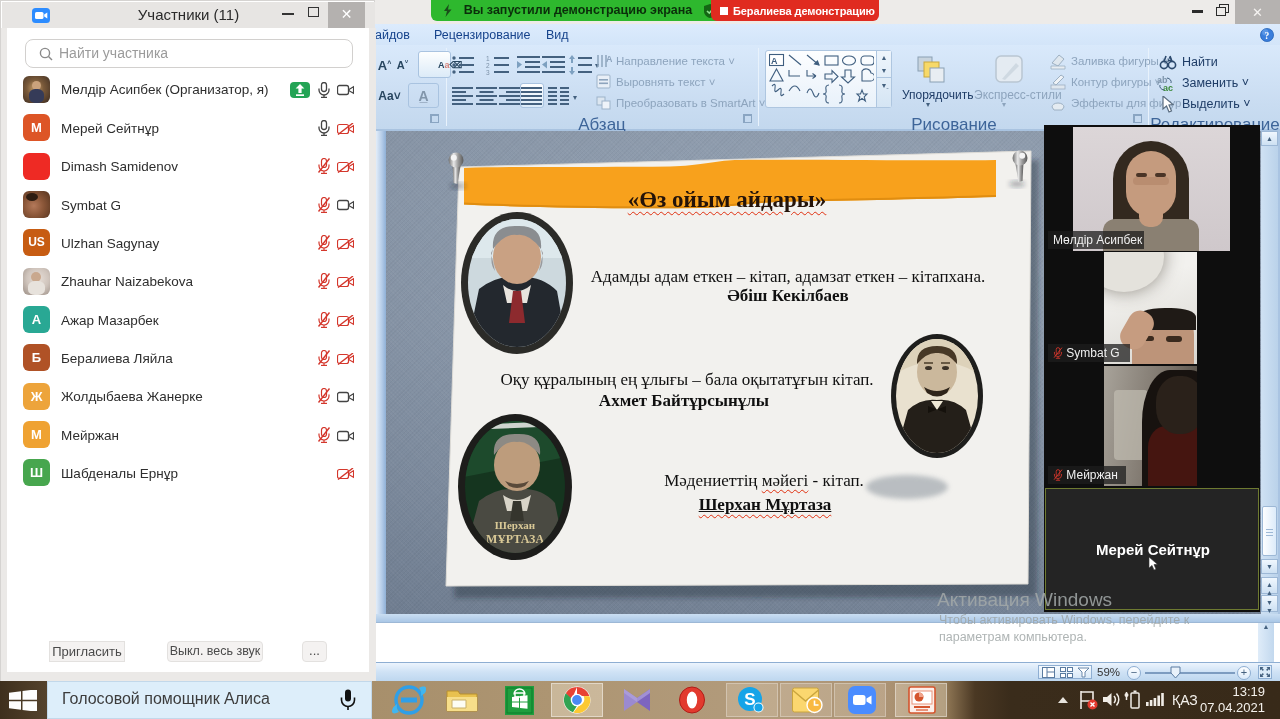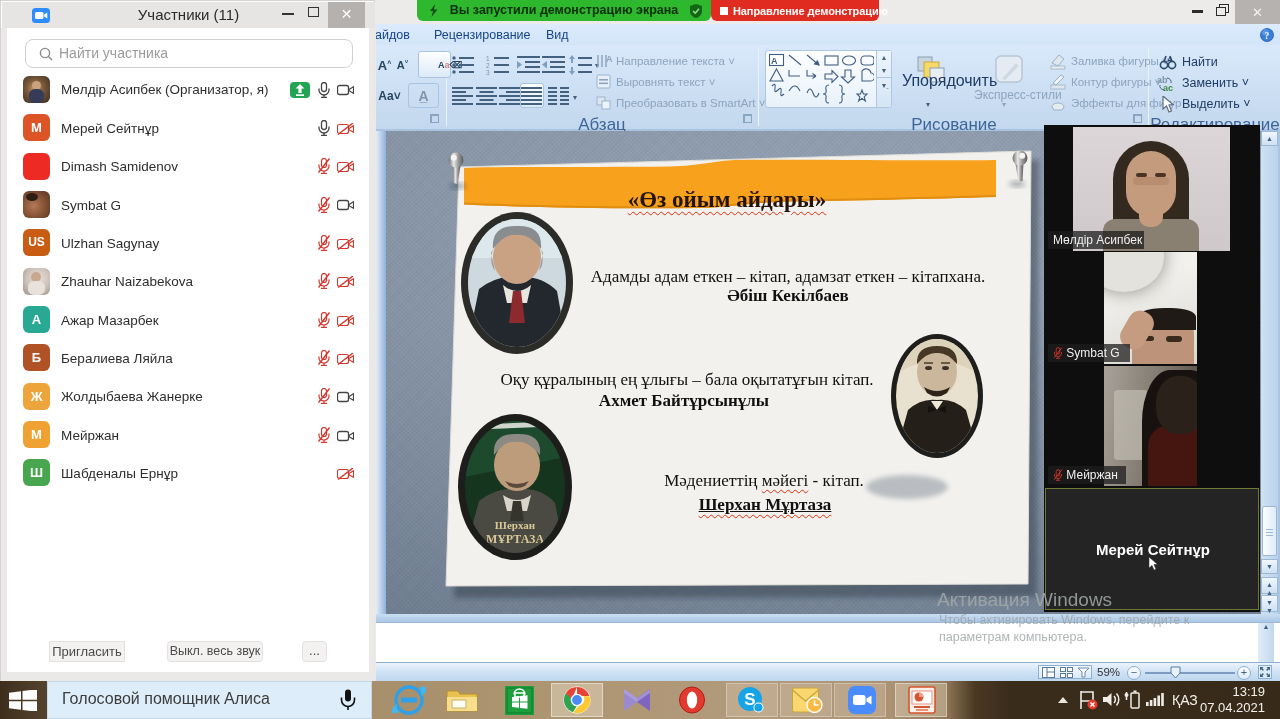--- a/index.html
+++ b/index.html
@@ -24,33 +24,33 @@
 
   <div class="abs" id="ppt" style="left:370px;top:0;width:910px;height:681px;background:#ebe9e7;"></div>
 
   <div class="abs" style="left:370px;top:0;width:910px;height:24px;background:#edebe9;"></div>
 
   <div class="abs" style="left:1192px;top:10px;width:11px;height:3px;background:#2b2b2b;"></div>
   <div class="abs" style="left:1219px;top:4px;width:10px;height:9px;border:1.5px solid #2b2b2b;background:#edebe9;"></div>
   <div class="abs" style="left:1216px;top:7px;width:10px;height:9px;border:1.5px solid #2b2b2b;background:#edebe9;"></div>
   <div class="abs" style="left:1235px;top:0;width:45px;height:26px;background:#b5b2b0;color:#f5f3f1;font-size:13px;text-align:center;line-height:25px;">✕</div>
 
-  <div class="abs" style="left:417px;top:0;width:294px;height:21px;background:#2eb82e;border-radius:0 0 6px 6px;">
+  <div class="abs" style="left:431px;top:0;width:294px;height:21px;background:#2eb82e;border-radius:0 0 6px 6px;">
     <svg class="abs" style="left:10px;top:4px;" width="13" height="13" viewBox="0 0 13 13">
         <path d="M8 0 L3 7 L6 7 L4.5 13 L10.5 5.5 L7 5.5 Z" fill="#1a4d1a"></path>
       </svg>
     <div class="abs" style="left:0;top:3px;width:294px;text-align:center;font-size:12.5px;font-weight:bold;color:#0b2e0b;">Вы запустили демонстрацию экрана</div>
     <svg class="abs" style="left:272px;top:4px;" width="14" height="14" viewBox="0 0 14 14">
         <path d="M7 0 L13 2 V7 C13 11 10 13.2 7 14 C4 13.2 1 11 1 7 V2 Z" fill="#146614"></path>
         <path d="M4 7 L6.3 9.2 L10 4.8" fill="none" stroke="#8ee08e" stroke-width="1.6"></path>
       </svg>
   </div>
   <div class="abs" style="left:711px;top:0;width:168px;height:21px;background:#e02b20;border-radius:0 0 6px 6px;">
     <div class="abs" style="left:9px;top:6.5px;width:8px;height:8px;background:#fff;"></div>
-    <div class="abs" style="left:22px;top:4.5px;font-size:11px;font-weight:bold;color:#fff;white-space:nowrap;letter-spacing:-0.1px;">Направление демонстрацию</div>
+    <div class="abs" style="left:22px;top:4.5px;font-size:11px;font-weight:bold;color:#fff;white-space:nowrap;letter-spacing:-0.1px;">Бералиева демонстрацию</div>
   </div>
 
   <div class="abs" style="left:370px;top:24px;width:910px;height:21px;background:linear-gradient(#dcebfd,#d3e5f9);">
     <div class="abs" style="left:5px;top:4px;font-size:12.5px;color:#15428b;">айдов</div>
     <div class="abs" style="left:64px;top:4px;font-size:12.5px;color:#15428b;">Рецензирование</div>
     <div class="abs" style="left:176px;top:4px;font-size:12.5px;color:#15428b;">Вид</div>
     <svg class="abs" style="left:890px;top:4px;" width="14" height="14" viewBox="0 0 16 16">
         <circle cx="8" cy="8" r="7.5" fill="#3a7edc" stroke="#1d5bb0" stroke-width="0.8"></circle>
         <circle cx="6" cy="5" r="3.5" fill="#6aa3ea" opacity="0.7"></circle>
         <text x="8" y="12" text-anchor="middle" font-size="11" font-weight="bold" fill="#fff" font-family="Liberation Serif">?</text>
@@ -232,21 +232,21 @@
         <div style="font-size:7px;color:#44617f;text-align:center;line-height:13px;">▲</div>
         <div style="font-size:7px;color:#44617f;text-align:center;line-height:13px;">▼</div>
         <div style="border-top:1px solid #aec6e0;font-size:7px;color:#44617f;text-align:center;line-height:15px;">▼̱</div>
       </div>
     </div>
     <svg class="abs" style="left:546px;top:10px;" width="30" height="30" viewBox="0 0 30 30">
       <rect x="2" y="2" width="14" height="14" fill="#c8d4de" stroke="#8aa0b4"></rect>
       <rect x="8" y="7" width="15" height="15" fill="#f7d968" stroke="#c9a73e"></rect>
       <rect x="14" y="13" width="14" height="14" fill="#e8edf2" stroke="#8aa0b4"></rect>
     </svg>
-    <div class="abs" style="left:532px;top:27px;font-size:16px;color:#1e3c66;">Упорядочить</div>
+    <div class="abs" style="left:532px;top:43px;font-size:12px;color:#1e3c66;">Упорядочить</div>
     <div class="abs" style="left:556px;top:55px;font-size:8px;color:#44617f;">▾</div>
     <svg class="abs" style="left:622px;top:8px;" width="34" height="34" viewBox="0 0 34 34">
       <rect x="4" y="3" width="26" height="26" rx="5" fill="#e4ebf2" stroke="#b9c6d2" stroke-width="1.5"></rect>
       <path d="M10 26 L24 10 l3 3 L13 27 Z" fill="#cfd9e2"></path>
     </svg>
     <div class="abs" style="left:604px;top:43px;font-size:12px;color:#8da4bd;">Экспресс-стили</div>
     <div class="abs" style="left:632px;top:55px;font-size:8px;color:#8da4bd;">▾</div>
     <svg class="abs" style="left:680px;top:8px;" width="17" height="17" viewBox="0 0 17 17">
         <path d="M2 10 L9 2 l5 4 l-6 7 Z" fill="#dfe7ee" stroke="#9db0c2"></path>
         <path d="M1 13 h14 v3 h-14 z" fill="#e8edf2" stroke="#9db0c2" stroke-width="0.8"></path>

